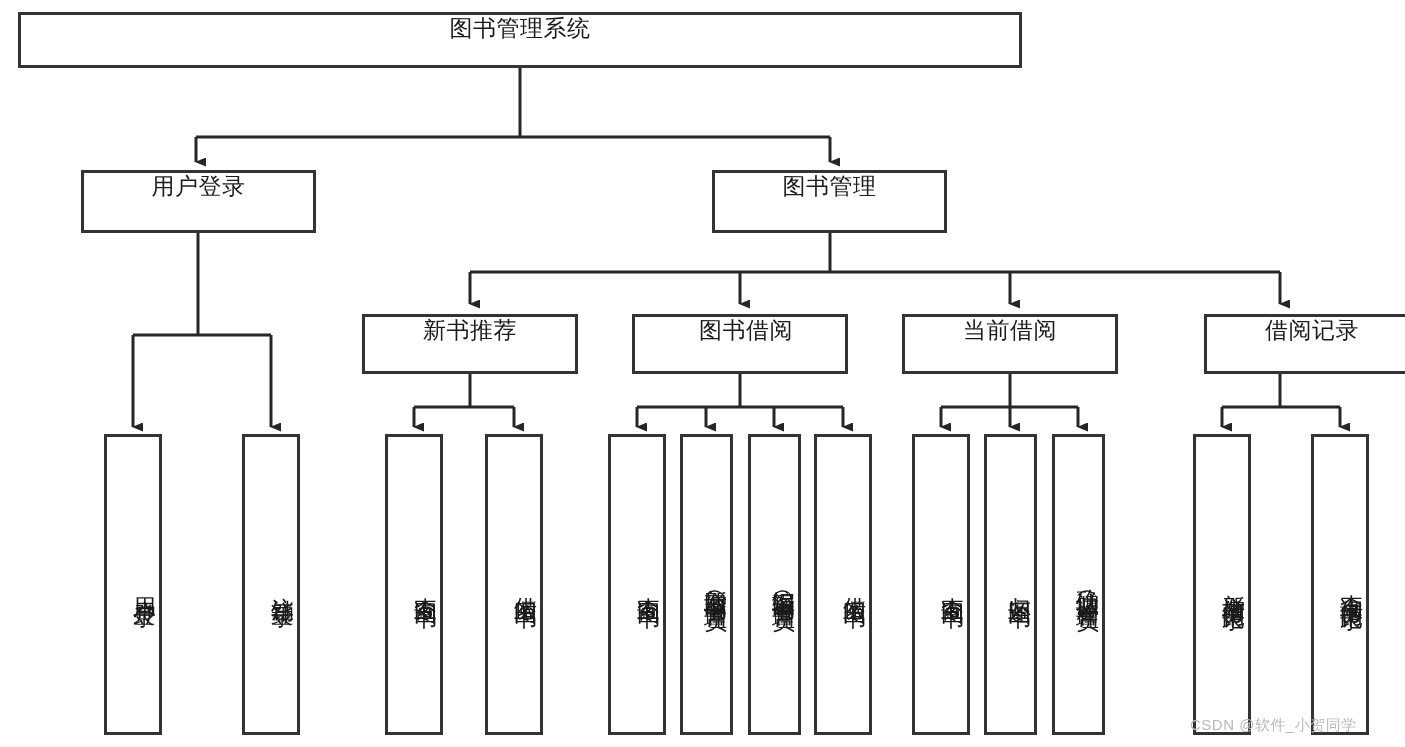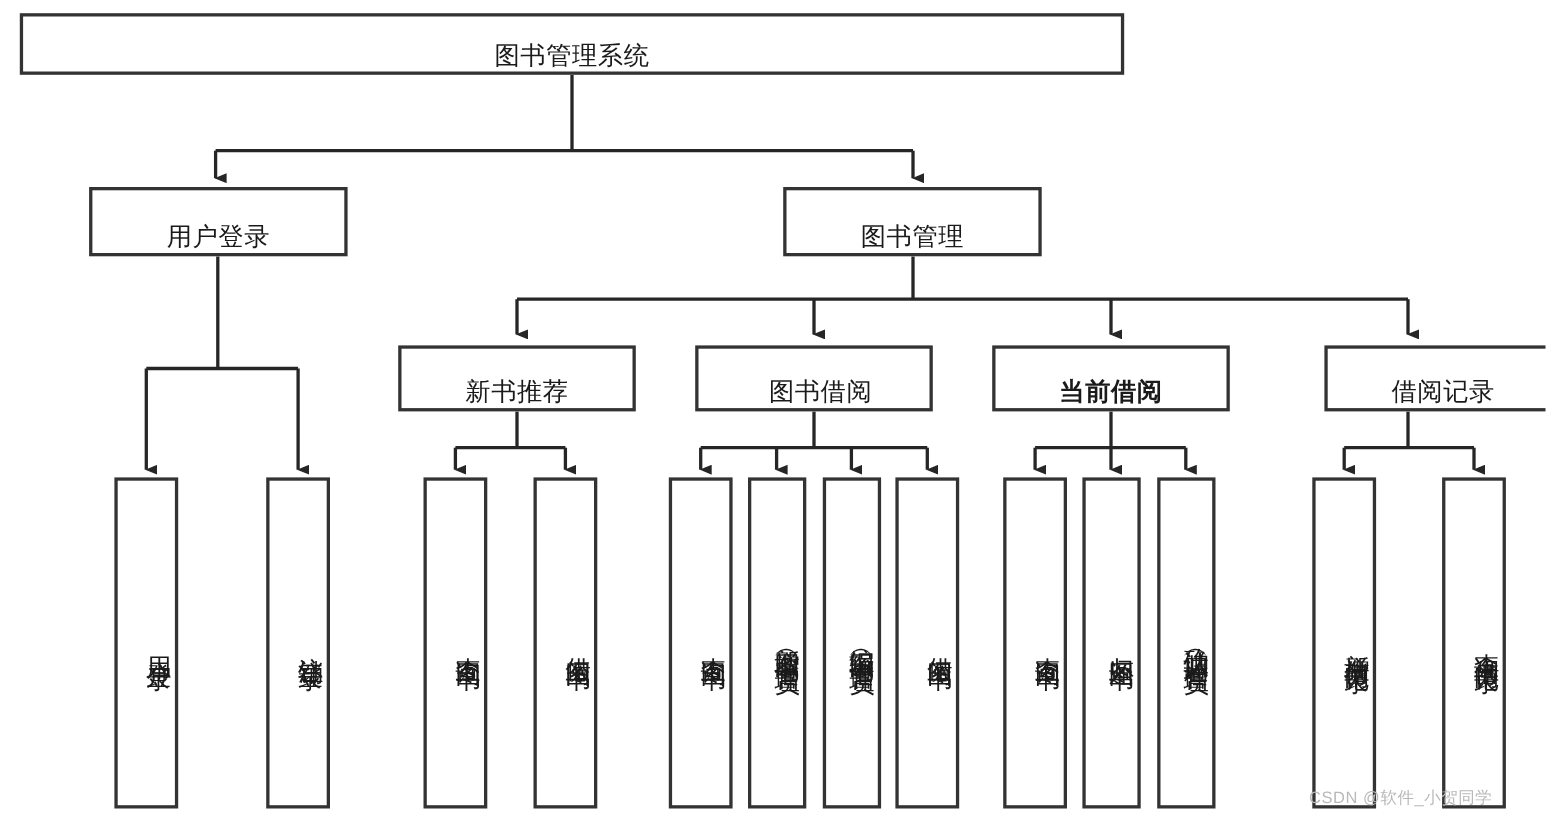--- a/index.html
+++ b/index.html
@@ -26,21 +26,21 @@
     top: 0;
     width: 1405px;
     height: 747px;
   }
   .node {
     position: absolute;
     box-sizing: border-box;
     border: 3px solid #333333;
     background: #ffffff;
     display: flex;
-    align-items: flex-end;
+    align-items: flex-start;
     justify-content: center;
     text-align: center;
     color: #1a1a1a;
     z-index: 2;
   }
   .node-h {
     font-size: 23px;
     line-height: 1.2;
     letter-spacing: 0.5px;
   }
@@ -133,21 +133,21 @@
   <div class="node node-h" style="left:362px; top:314px; width:216px; height:60px;">
     <span class="label">新书推荐</span>
   </div>
 
   <div class="node node-h" style="left:712px; top:170px; width:235px; height:63px;">
     <span class="label">图书管理</span>
   </div>
   <div class="node node-h" style="left:632px; top:314px; width:216px; height:60px;padding-left:12px;">
     <span class="label">图书借阅</span>
   </div>
-  <div class="node node-h" style="left:902px; top:314px; width:216px; height:60px;font-weight:bold;">
+  <div class="node node-h" style="left:902px; top:314px; width:216px; height:60px;">
     <span class="label">当前借阅</span>
   </div>
   <div class="node node-h" style="left:1204px; top:314px; width:216px; height:60px;">
     <span class="label">借阅记录</span>
   </div>
 
   <div class="node node-v" style="left:104px; top:434px; width:58px; height:301px;">
     <span class="label">用户登录</span>
   </div>
   <div class="node node-v" style="left:242px; top:434px; width:58px; height:301px;">

